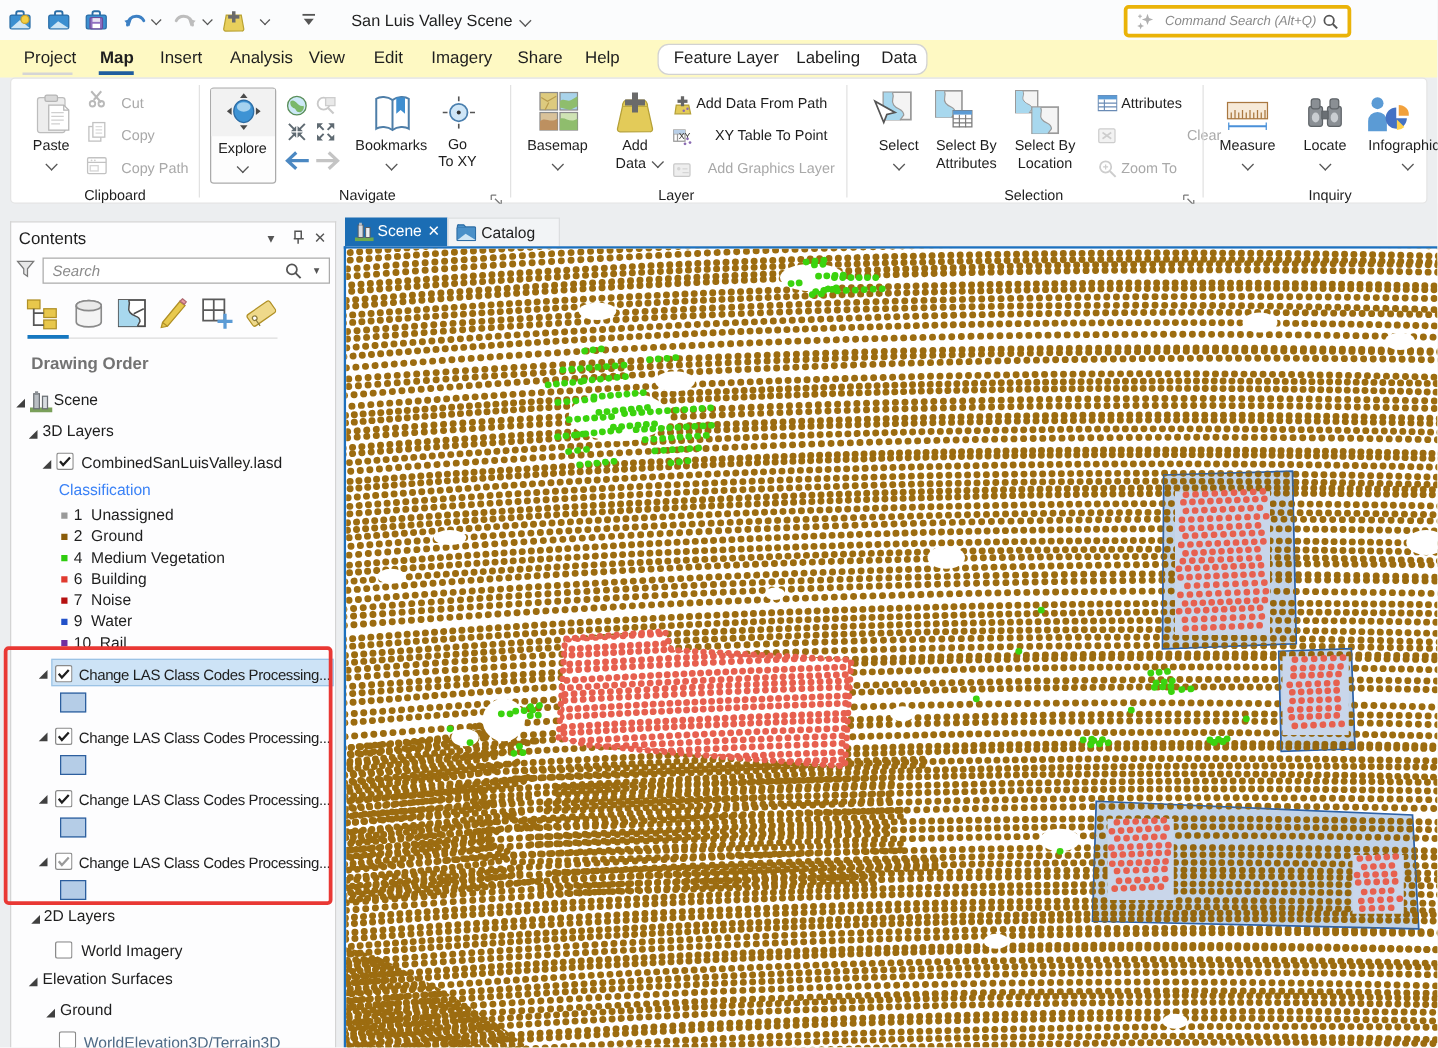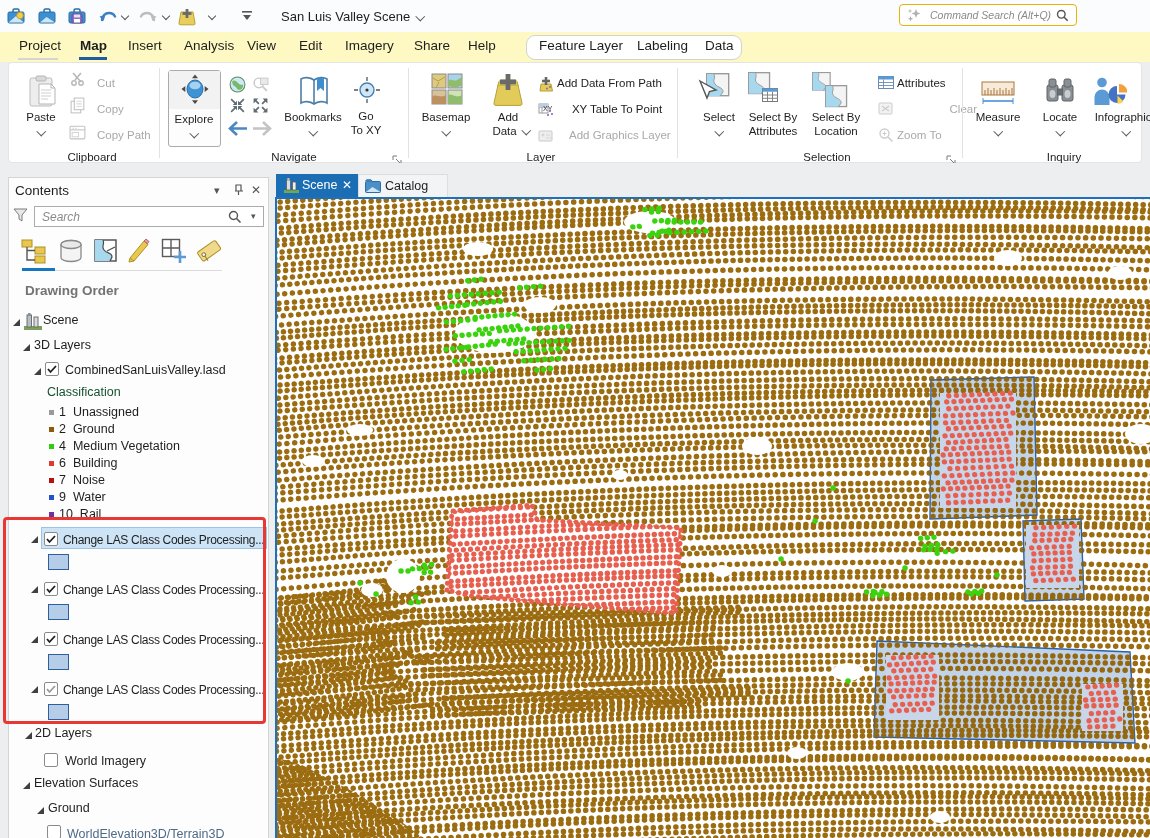--- a/index.html
+++ b/index.html
@@ -5,21 +5,21 @@
 html,body{margin:0;padding:0}
 body{width:1150px;height:838px;overflow:hidden;position:relative;
   font-family:"Liberation Sans",sans-serif;background:#eceef0;
   -webkit-font-smoothing:antialiased}
 .abs{position:absolute}
 
 #titlebar{left:0;top:0;width:1150px;height:32px;background:#fbfcfd}
 #titlebar svg{position:absolute;top:7px}
 .qcaret{position:absolute;top:13px;width:5px;height:5px;border-right:1.3px solid #555;border-bottom:1.3px solid #555;transform:rotate(45deg)}
 #projname{position:absolute;left:281px;top:9px;font-size:13px;color:#1e1e1e}
-#cmdsearch{position:absolute;left:899px;top:4px;width:176px;height:20px;border:1px solid #eab308;
+#cmdsearch{position:absolute;left:899px;top:4px;width:176px;height:20px;border:3px solid #eab308;
   border-radius:4px;background:#fff;font-style:italic;color:#8a8a8a;font-size:10.5px;line-height:20px}
 
 #menurow{left:0;top:32px;width:1150px;height:30px;background:#fef9c3}
 .mtab{position:absolute;top:6px;font-size:13.5px;color:#1e1e1e}
 #ctxbox{position:absolute;left:526px;top:3px;width:216px;height:25px;background:#fff;
   border:1px solid #d2d2d2;border-radius:9px;box-sizing:border-box}
 
 #ribbon{left:8px;top:62px;width:1134px;height:101px;background:#fff;border:1px solid #e4e4e4;
   border-radius:4px;box-sizing:border-box}
 .rlabel{position:absolute;font-size:11.5px;color:#1e1e1e;text-align:center;line-height:13px}
@@ -251,21 +251,21 @@
       <circle cx="14" cy="12" r="1.1" fill="#8a6ab2"></circle>
       <circle cx="10" cy="13" r="1.1" fill="#8a6ab2"></circle>
     </svg>
     <svg style="position:absolute;left:529px;top:65px" width="16" height="16" viewBox="0 0 16 16">
       <rect x="1" y="3" width="13" height="10" rx="1" fill="#eee" stroke="#c9c9c9"></rect>
       <circle cx="5" cy="7" r="1.4" fill="#d5d5d5"></circle>
       <path d="M8 10h5M8 7h4" stroke="#d5d5d5"></path>
     </svg>
     <div class="rlabel" style="left:548px;top:14px;width:120px;text-align:left">Add Data From Path</div>
     <div class="rlabel" style="left:548px;top:40px;width:120px;text-align:center">XY Table To Point</div>
-    <div class="rlabel rgray" style="left:560px;top:66px;width:120px;text-align:left">Add Graphics Layer</div>
+    <div class="rlabel rgray" style="left:548px;top:66px;width:120px;text-align:center">Add Graphics Layer</div>
     <div class="rlabel" style="left:492px;top:88px;width:80px">Layer</div>
     <div class="rsep" style="left:668px"></div>
     <svg style="position:absolute;left:688px;top:10px" width="34" height="34" viewBox="0 0 34 34">
       <g transform="translate(9,0)">
         <rect x="0.7" y="0.7" width="22" height="22" fill="#f4f4f4" stroke="#9a9a9a" stroke-width="1.4"></rect>
         <path d="M8 1c2 5-2 6 1 10s8 3 8 8l-3 4H1V1z" fill="#a8d8ee"></path>
         <path d="M8 1c2 5-2 6 1 10s8 3 8 8l-3 4" fill="none" stroke="#9a9a9a"></path>
       </g>
       <path d="M3 8l7 17 2.5-6.5L19 17z" fill="#fff" stroke="#555" stroke-width="1.4"></path>
     </svg>
@@ -426,21 +426,21 @@
     </svg>
     <div class="trow" style="left:25px;top:160px;color:#1e1e1e;font-size:12.5px">3D Layers</div>
     <svg style="position:absolute;left:24px;top:189px" width="9" height="9" viewBox="0 0 9 9">
       <path d="M8 1v7H1z" fill="#404040"></path>
     </svg>
     <svg style="position:absolute;left:36px;top:184px" width="14" height="14" viewBox="0 0 14 14">
       <rect x="0.5" y="0.5" width="13" height="13" rx="1.5" fill="#fff" stroke="#8a8a8a"></rect>
       <path d="M3 7l2.5 3L11 4" fill="none" stroke="#1e1e1e" stroke-width="1.8"></path>
     </svg>
     <div class="trow" style="left:56px;top:185px;color:#1e1e1e;font-size:12.5px">CombinedSanLuisValley.lasd</div>
-    <div class="trow" style="left:38px;top:207px;color:#14532d;font-size:12.5px">Classification</div>
+    <div class="trow" style="left:38px;top:207px;color:#3b82f6;font-size:12.5px">Classification</div>
     <div class="bullet" style="left:40px;top:232px;background:#9a9a9a"></div>
     <div class="trow" style="left:50px;top:227px;color:#1e1e1e;font-size:12.5px">1&nbsp;&nbsp;Unassigned</div>
     <div class="bullet" style="left:40px;top:249px;background:#8a5c0a"></div>
     <div class="trow" style="left:50px;top:244px;color:#1e1e1e;font-size:12.5px">2&nbsp;&nbsp;Ground</div>
     <div class="bullet" style="left:40px;top:266px;background:#2fcc0f"></div>
     <div class="trow" style="left:50px;top:261px;color:#1e1e1e;font-size:12.5px">4&nbsp;&nbsp;Medium Vegetation</div>
     <div class="bullet" style="left:40px;top:283px;background:#e03a2f"></div>
     <div class="trow" style="left:50px;top:278px;color:#1e1e1e;font-size:12.5px">6&nbsp;&nbsp;Building</div>
     <div class="bullet" style="left:40px;top:300px;background:#b51010"></div>
     <div class="trow" style="left:50px;top:295px;color:#1e1e1e;font-size:12.5px">7&nbsp;&nbsp;Noise</div>

